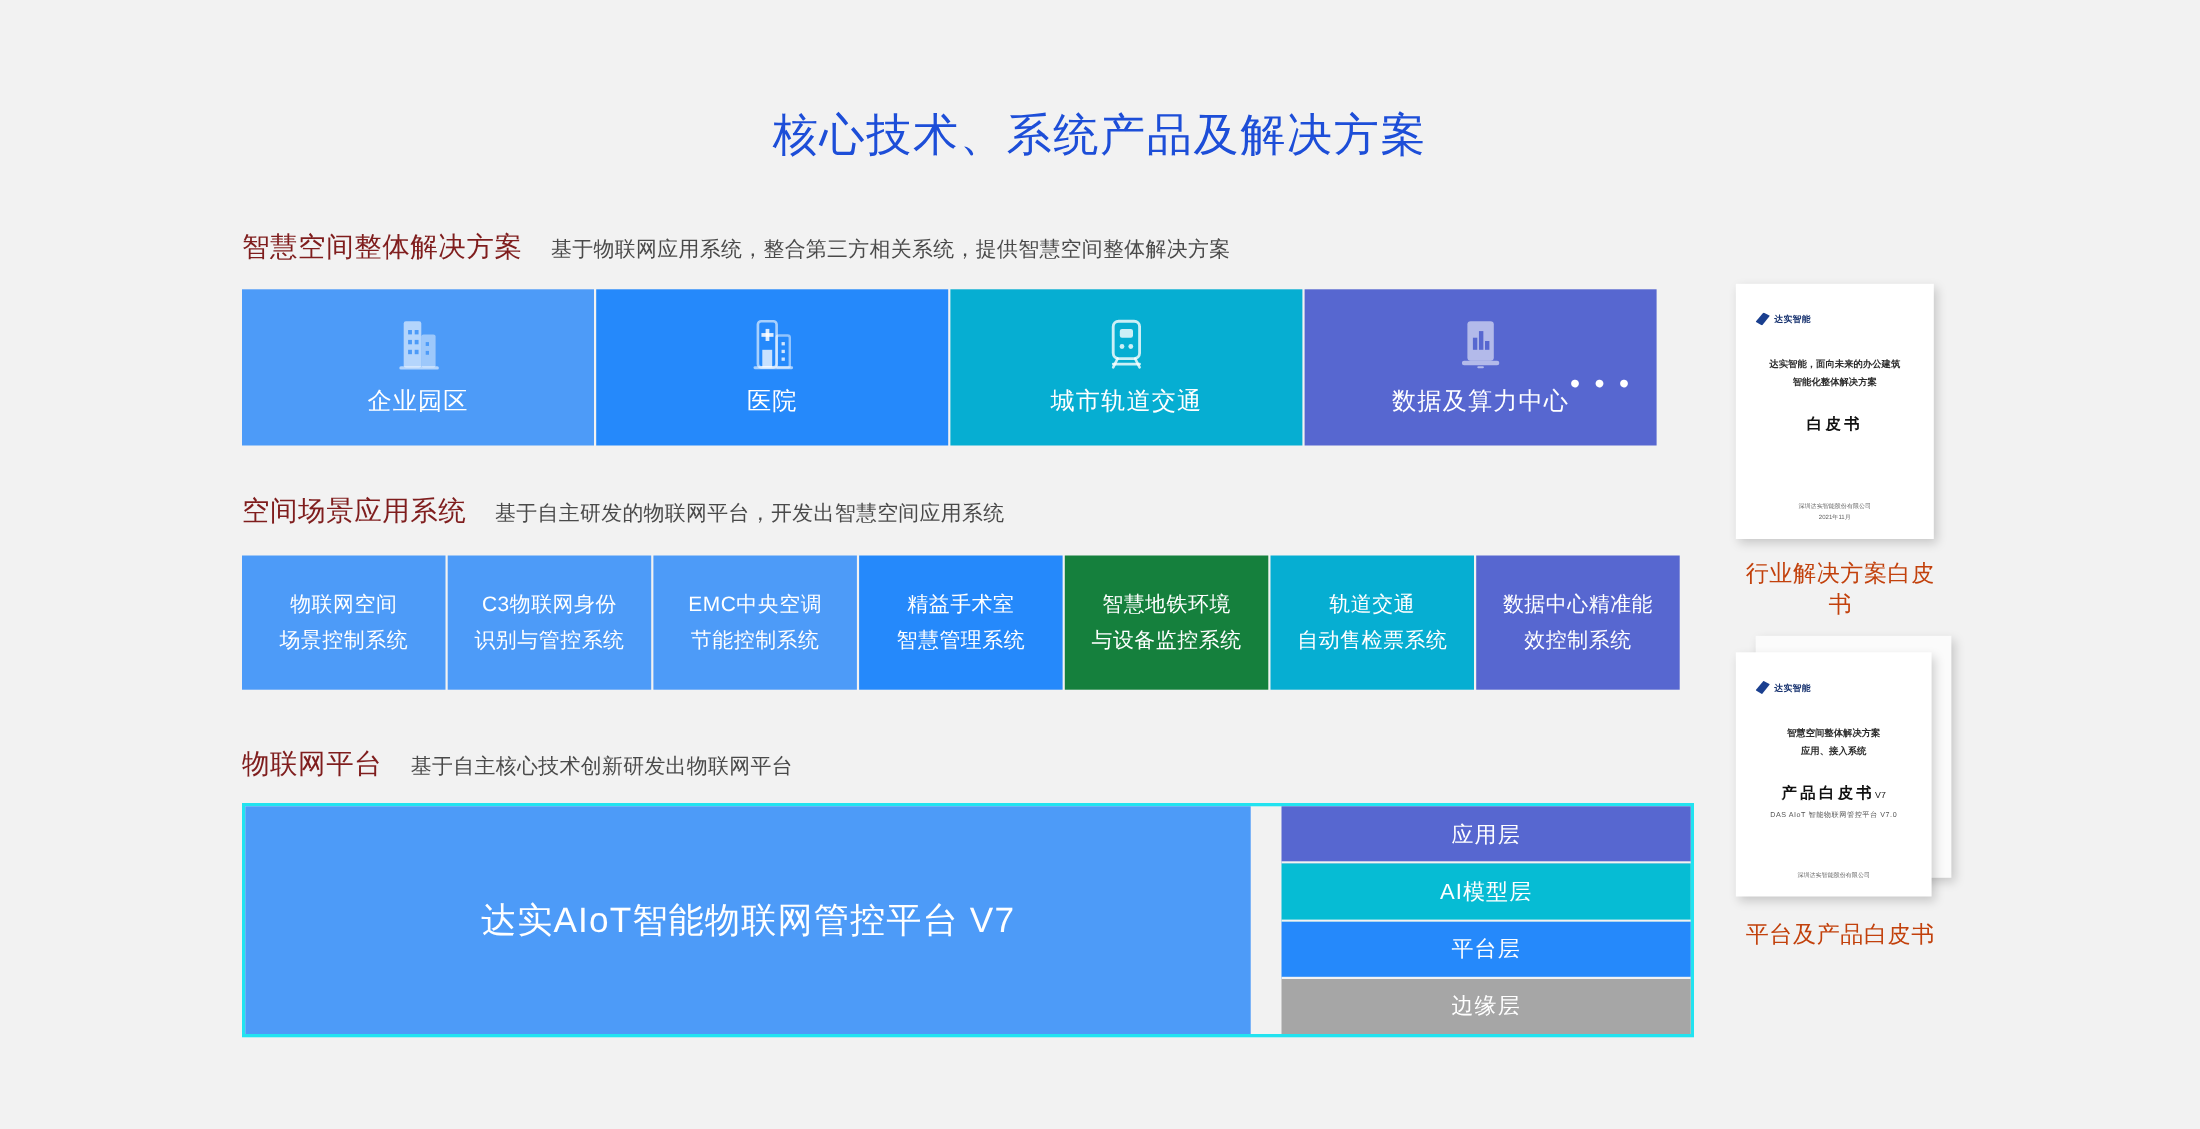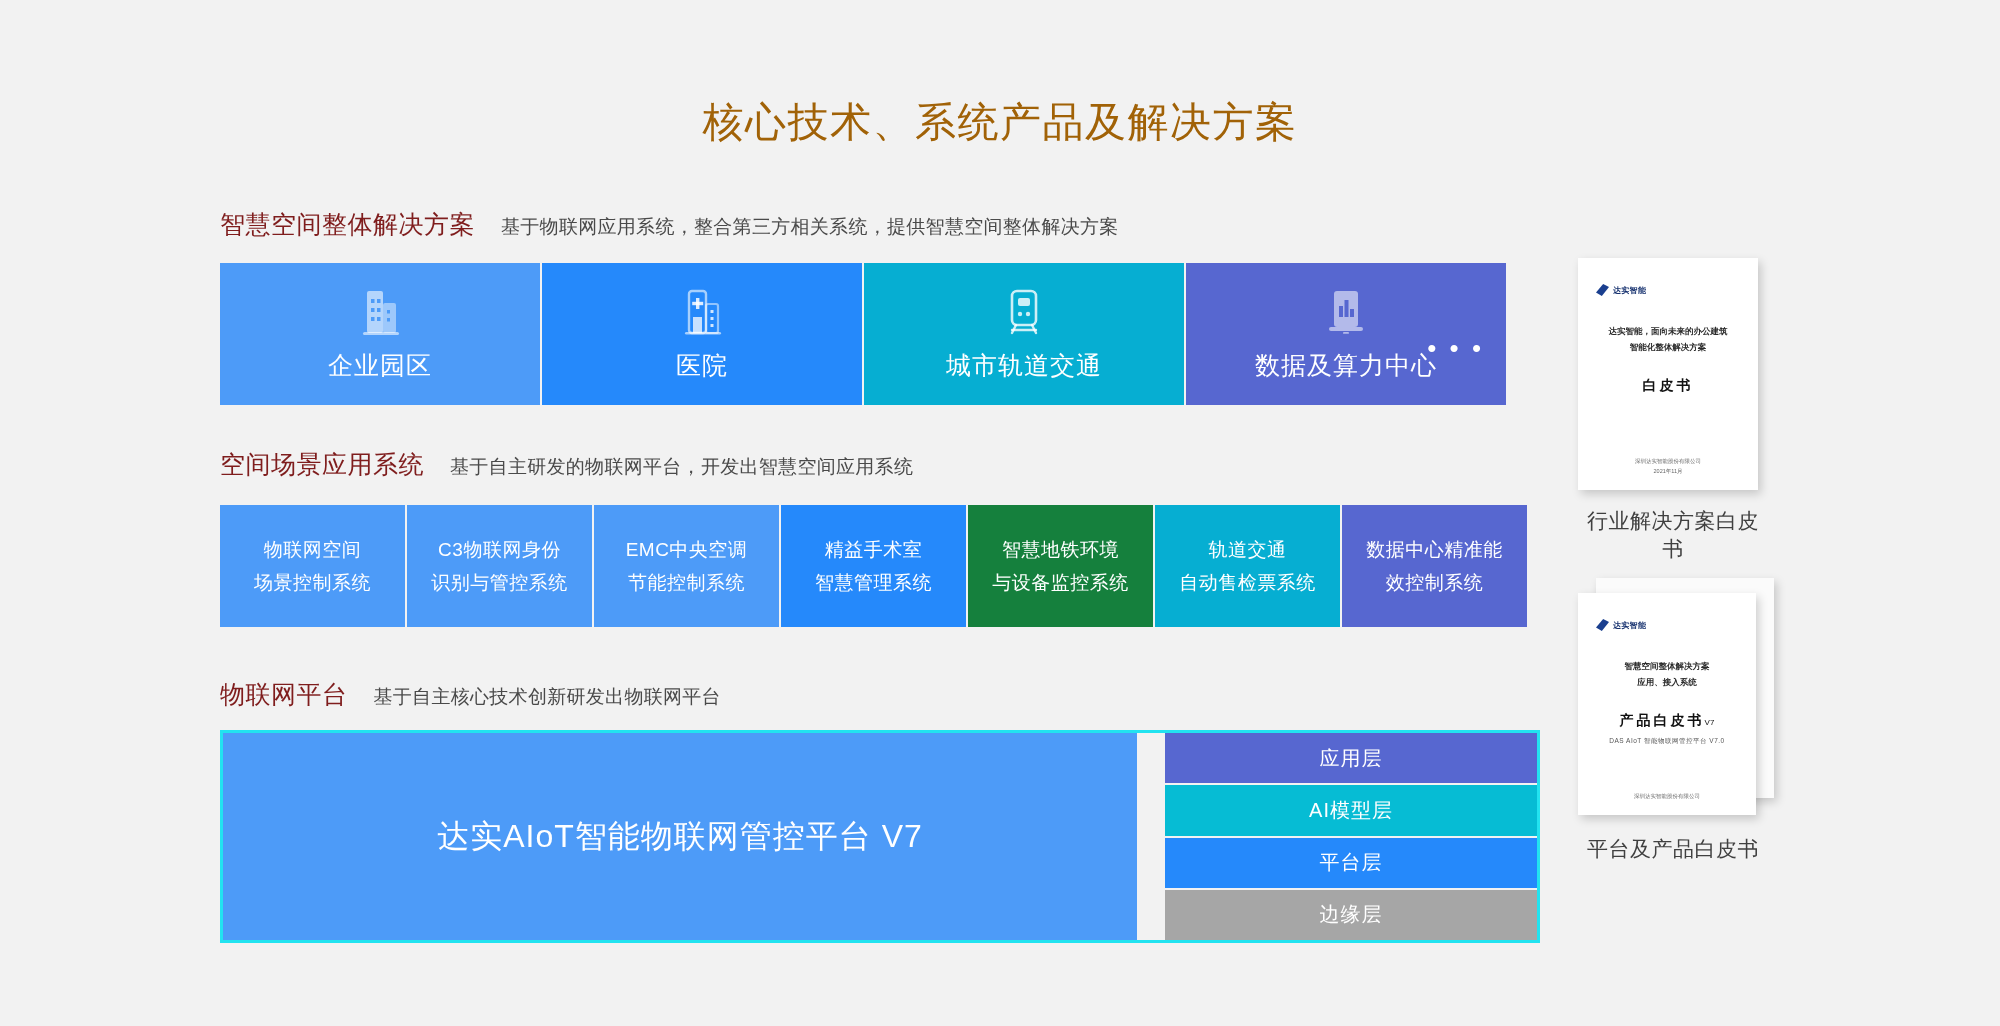--- a/index.html
+++ b/index.html
@@ -9,21 +9,21 @@
     background: #f2f2f2;
     font-family: "Liberation Sans", "DejaVu Sans", sans-serif;
     overflow: hidden;
   }
   .slide { position: relative; width: 2000px; height: 1026px; background: #f2f2f2; }
 
   
   .slide-title {
     position: absolute; top: 95px; left: 0; width: 2000px;
     text-align: center;
-    font-size: 41px; font-weight: 400; color: #a16207;
+    font-size: 41px; font-weight: 400; color: #1d4ed8;
     letter-spacing: 1.5px;
   }
 
   
   .sec-head { position: absolute; left: 220px; display: flex; align-items: baseline; }
   .sec-head .h-main {
     font-size: 25px; color: #7f1d1d; font-weight: 400; letter-spacing: .5px;
   }
   .sec-head .h-sub {
     font-size: 19px; color: #4a4a4a; font-weight: 400; margin-left: 26px; letter-spacing: .3px;
@@ -37,21 +37,21 @@
     position: absolute; top: 263px; left: 220px;
     display: flex; gap: 2px;
   }
   .scn-card {
     width: 320px; height: 142px;
     display: flex; flex-direction: column; align-items: center; justify-content: center;
     position: relative;
   }
   .scn-icon { width: 54px; height: 50px; margin-bottom: 12px; }
   .scn-label {
-    font-size: 25px; color: #ffffff; font-weight: 400; letter-spacing: 1px; font-family: Liberation Serif, serif;
+    font-size: 22px; color: #ffffff; font-weight: 400; letter-spacing: 1px; font-family: Liberation Serif, serif;
   }
   .ellipsis {
     position: absolute; right: 22px; top: 72px;
     color: #ffffff; font-size: 26px; letter-spacing: 3px; line-height: 1;
   }
 
   
   .row2 {
     position: absolute; top: 505px; left: 220px;
     display: flex; gap: 2px;
@@ -136,21 +136,21 @@
     margin-top: 7px; font-size: 6.5px; color: #555; text-align: center;
     filter: blur(.4px); letter-spacing: .5px;
   }
   .doc-footer {
     position: absolute; bottom: 14px; left: 0; width: 100%;
     font-size: 5.5px; color: #666; text-align: center; line-height: 1.7;
     filter: blur(.35px);
   }
   .doc-caption {
     margin-top: 14px; width: 190px; text-align: center;
-    font-size: 21px; color: #404040; letter-spacing: .5px;
+    font-size: 21px; color: #c2410c; letter-spacing: .5px;
   }
   #doc2 .doc-caption { margin-top: 22px; }
 </style>
 </head>
 <body>
 
 <div class="slide">
 
   <div class="slide-title">核心技术、系统产品及解决方案</div>
 

